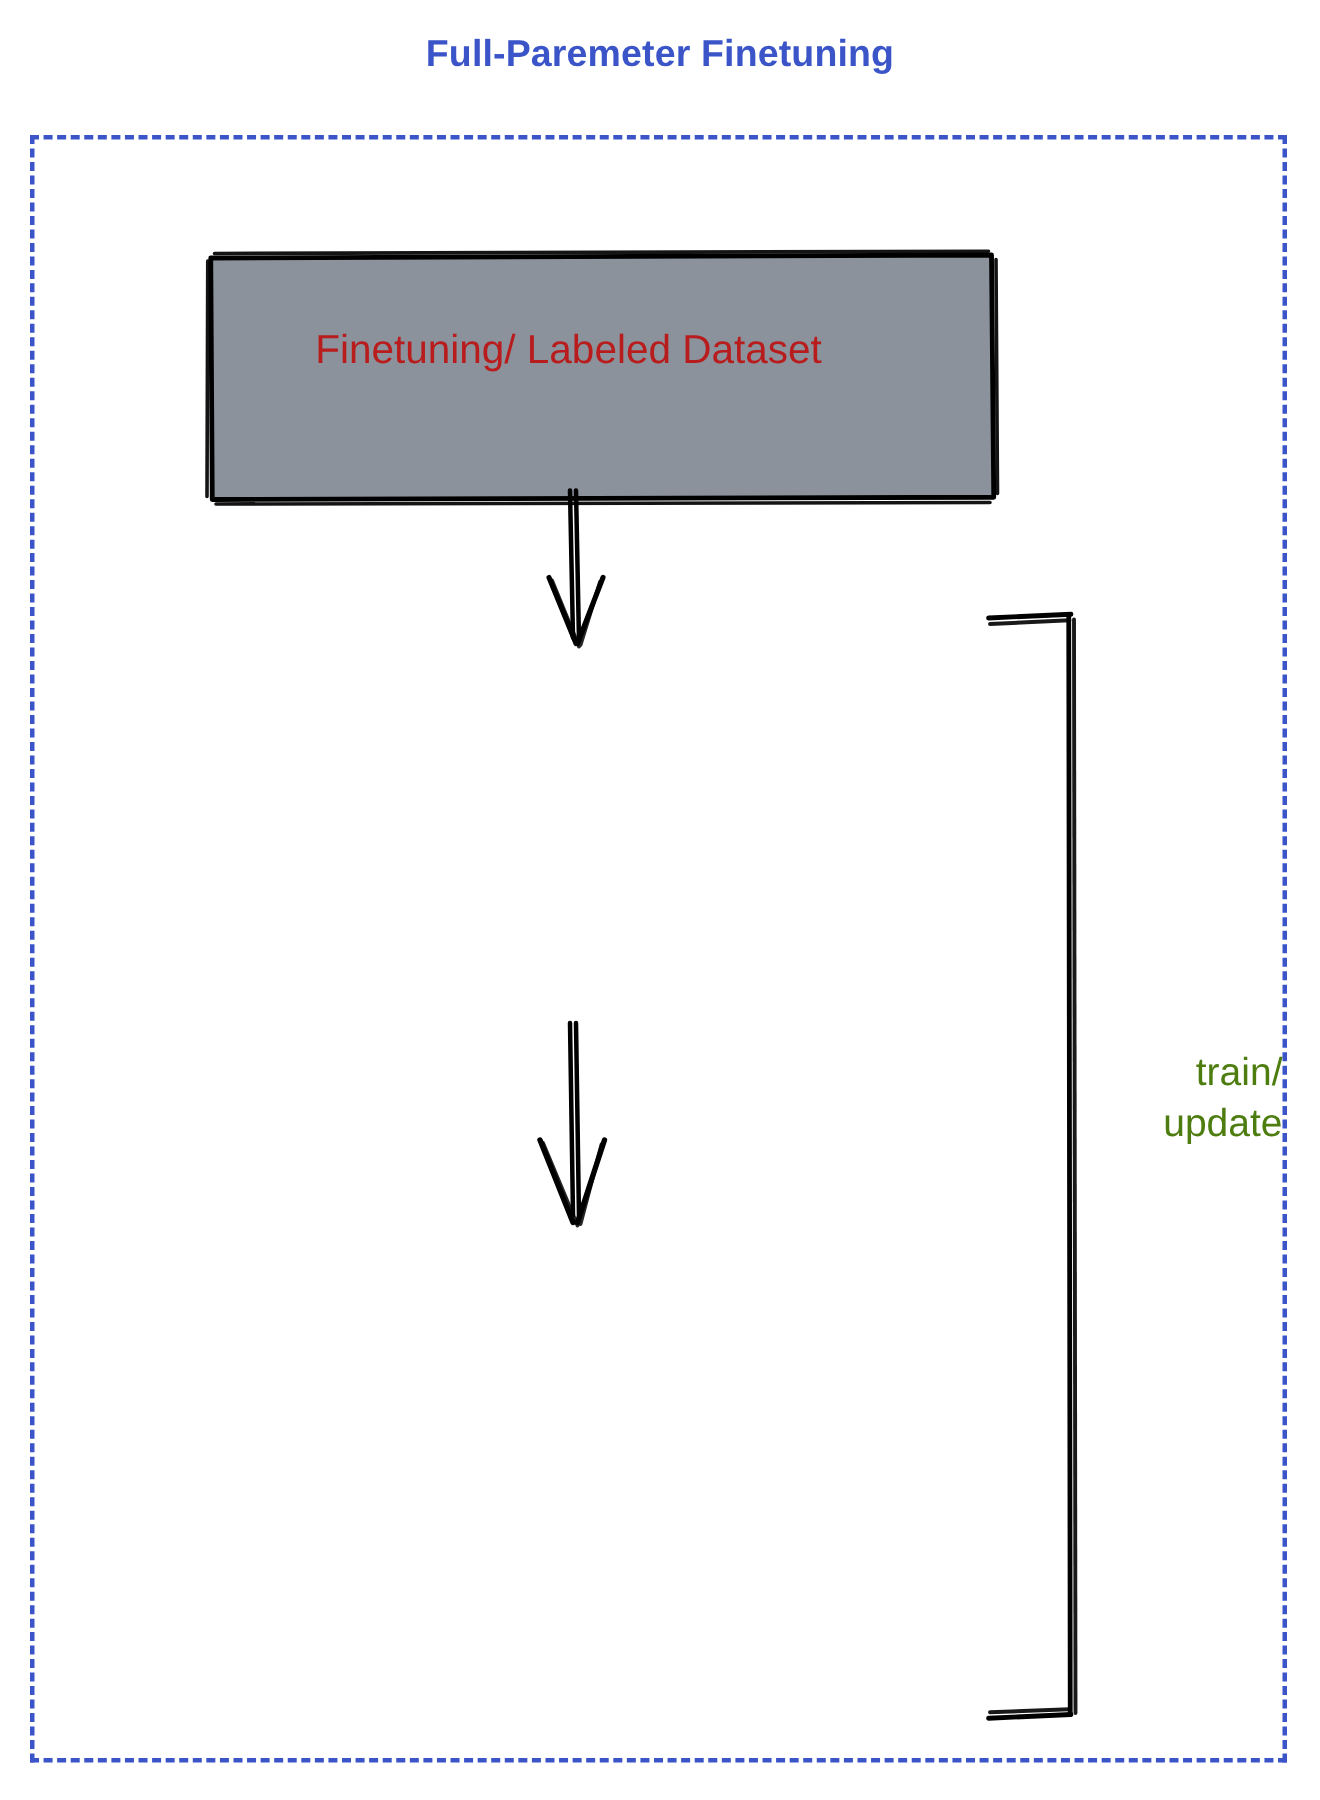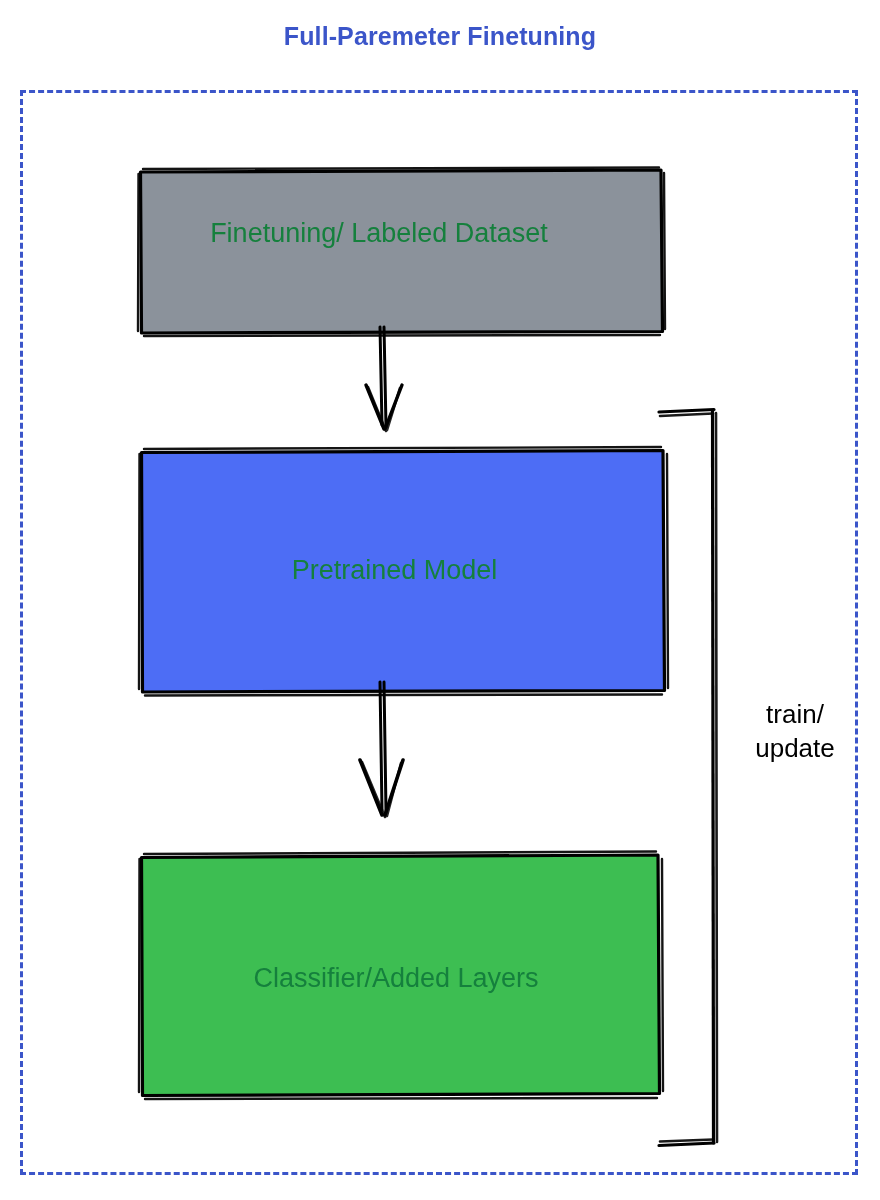--- a/index.html
+++ b/index.html
@@ -64,21 +64,21 @@
     left: -8px;
     top: -8px;
     overflow: visible;
     pointer-events: none;
   }
   .node .node-label {
     position: relative;
     z-index: 3;
     font-family: "Liberation Sans", sans-serif;
     font-size: 27px;
-    color: #15803d;
+    color: #b91c1c;
     text-align: center;
     line-height: 1.15;
     white-space: nowrap;
   }
 
   
   #node-dataset {
     left: 139px;
     top: 170px;
     width: 524px;
@@ -129,23 +129,23 @@
   }
 
   
   #feedback-label {
     position: absolute;
     left: 735px;
     top: 698px;
     width: 120px;
     font-family: "Liberation Sans", sans-serif;
     font-size: 26px;
-    color: #000000;
+    color: #4d7c0f;
     line-height: 1.3;
-    text-align: center;
+    text-align: right;
     white-space: pre-line;
   }
 </style>
 </head>
 <body>
 
 <div id="canvas">
 
   <div id="diagram-title">Full-Paremeter Finetuning</div>
 
@@ -160,43 +160,27 @@
     </svg>
     <div class="node-label">Finetuning/ Labeled Dataset</div>
   </div>
 
   <svg class="connector" id="arrow-dataset-to-pretrained" width="130" height="135" viewBox="0 0 130 135">
     <path d="M50,2 L52,100 M54,2 L56,102" fill="none" stroke="#000000" stroke-width="3" stroke-linecap="round"></path>
     <path d="M36,60 L54,104 M72,60 L55,104" fill="none" stroke="#000000" stroke-width="3.4" stroke-linecap="round"></path>
     <path d="M38,62 L56,106 M70,63 L57,105" fill="none" stroke="#000000" stroke-width="2.6" stroke-linecap="round" opacity="0.85"></path>
   </svg>
 
-  <div class="node" id="node-pretrained">
-    <svg class="node-svg" width="541" height="258" viewBox="0 0 541 258">
-      <path d="M9,10 L532,8 L533,249 L10,250 Z" fill="#4d6df5" stroke="none"></path>
-      <path d="M9.5,10.5 L531,8.5 L532.5,248.5 L10.5,250 L9.5,10.5" fill="none" stroke="#000000" stroke-width="3.2" stroke-linecap="round" stroke-linejoin="round"></path>
-      <path d="M12,7 L529,5 M535,12 L536,246 M530,252.5 L13,253.5 M7,247 L7.5,12" fill="none" stroke="#000000" stroke-width="2.4" stroke-linecap="round" opacity="0.92"></path>
-    </svg>
-    <div class="node-label">Pretrained Model</div>
-  </div>
 
   <svg class="connector" id="arrow-pretrained-to-classifier" width="130" height="180" viewBox="0 0 130 180">
     <path d="M50,2 L52,130 M54,2 L56,132" fill="none" stroke="#000000" stroke-width="3" stroke-linecap="round"></path>
     <path d="M30,80 L52,135 M73,80 L55,135" fill="none" stroke="#000000" stroke-width="3.6" stroke-linecap="round"></path>
     <path d="M32,82 L55,137 M71,83 L57,136" fill="none" stroke="#000000" stroke-width="2.6" stroke-linecap="round" opacity="0.85"></path>
   </svg>
 
-  <div class="node" id="node-classifier">
-    <svg class="node-svg" width="536" height="256" viewBox="0 0 536 256">
-      <path d="M9,10 L527,7 L528,247 L10,249 Z" fill="#3dbe52" stroke="none"></path>
-      <path d="M9.5,10.5 L526,8 L527.5,246.5 L10.5,248.5 L9.5,10.5" fill="none" stroke="#000000" stroke-width="3.2" stroke-linecap="round" stroke-linejoin="round"></path>
-      <path d="M12,7 L524,4.5 M530,12 L531,244 M525,251 L13,252 M7,245 L7.5,12" fill="none" stroke="#000000" stroke-width="2.4" stroke-linecap="round" opacity="0.92"></path>
-    </svg>
-    <div class="node-label">Classifier/Added Layers</div>
-  </div>
 
   <svg class="connector" id="connector-feedback-loop" width="110" height="770" viewBox="0 0 110 770">
 
     <path d="M19,17 L74,14.5" fill="none" stroke="#000000" stroke-width="3.2" stroke-linecap="round"></path>
     <path d="M20,21 L73,18.5" fill="none" stroke="#000000" stroke-width="2.6" stroke-linecap="round" opacity="0.9"></path>
 
     <path d="M72.5,16 L73.5,748" fill="none" stroke="#000000" stroke-width="3.2" stroke-linecap="round"></path>
     <path d="M76,18 L77,747" fill="none" stroke="#000000" stroke-width="2.6" stroke-linecap="round" opacity="0.9"></path>
 
     <path d="M74,748 L19,750.5" fill="none" stroke="#000000" stroke-width="3.2" stroke-linecap="round"></path>

